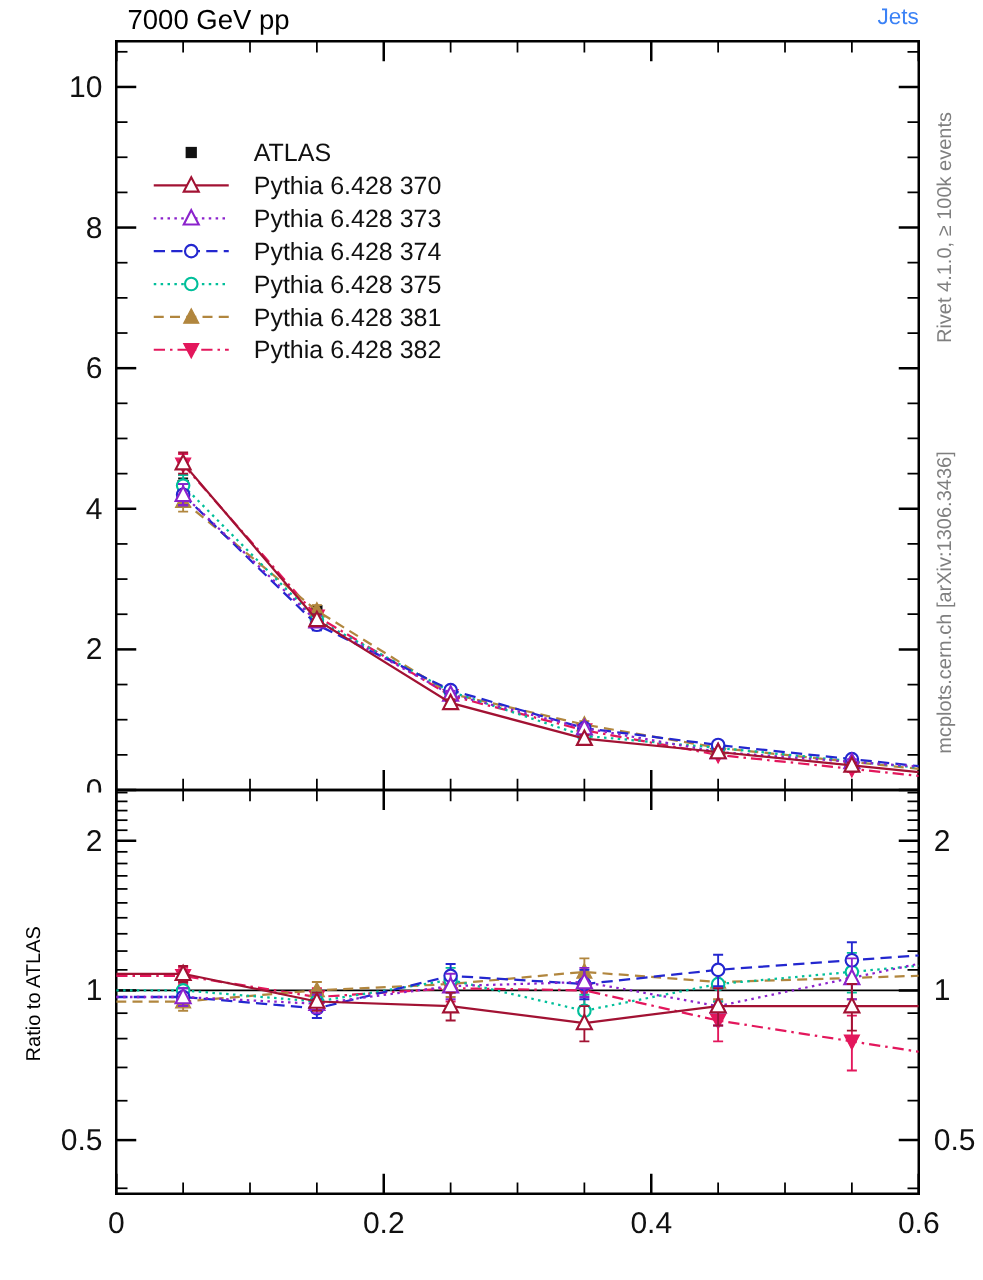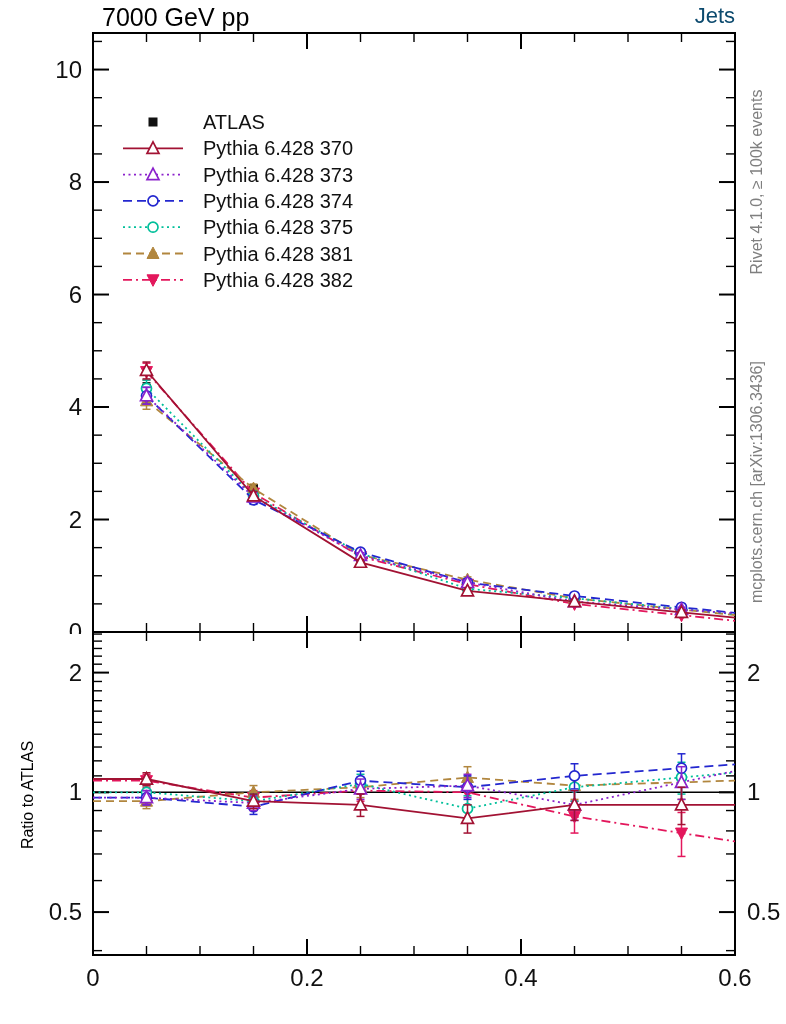--- a/index.html
+++ b/index.html
@@ -1,21 +1,21 @@
 <!DOCTYPE html>
 <html><head>
 <meta charset="utf-8">
 <style>
   html,body{margin:0;padding:0;background:#fff;}
   #stage{position:relative;width:786px;height:1024px;background:#fff;overflow:hidden;
          font-family:"Liberation Sans",sans-serif;}
   #plot-svg{position:absolute;left:0;top:0;}
   .abs{position:absolute;}
-  #title-left{left:102px;top:3px;font-size:25px;color:#000;}
-  #title-right{left:93px;top:3px;width:642px;text-align:right;font-size:22px;color:#0c4a6e;}
+  #title-left{left:102px;top:3px;font-size:22px;color:#000;}
+  #title-right{left:93px;top:3px;width:642px;text-align:right;font-size:18px;color:#3b82f6;}
   #rivet-label{left:607px;top:173px;width:300px;height:18px;text-align:center;
                color:#7f7f7f;font-size:16px;transform:rotate(-90deg);}
   #mcplots-label{left:607px;top:473px;width:300px;height:18px;text-align:center;
                color:#7f7f7f;font-size:16px;transform:rotate(-90deg);}
   #watermark{left:265px;top:590px;width:300px;text-align:center;font-size:16px;color:#b9b9b9;}
   #ratio-ylabel{left:-52px;top:786px;width:160px;height:18px;text-align:center;
                color:#000;font-size:16px;transform:rotate(-90deg);}
   svg text{font-family:"Liberation Sans",sans-serif;fill:#111;}
 </style>
 </head>

